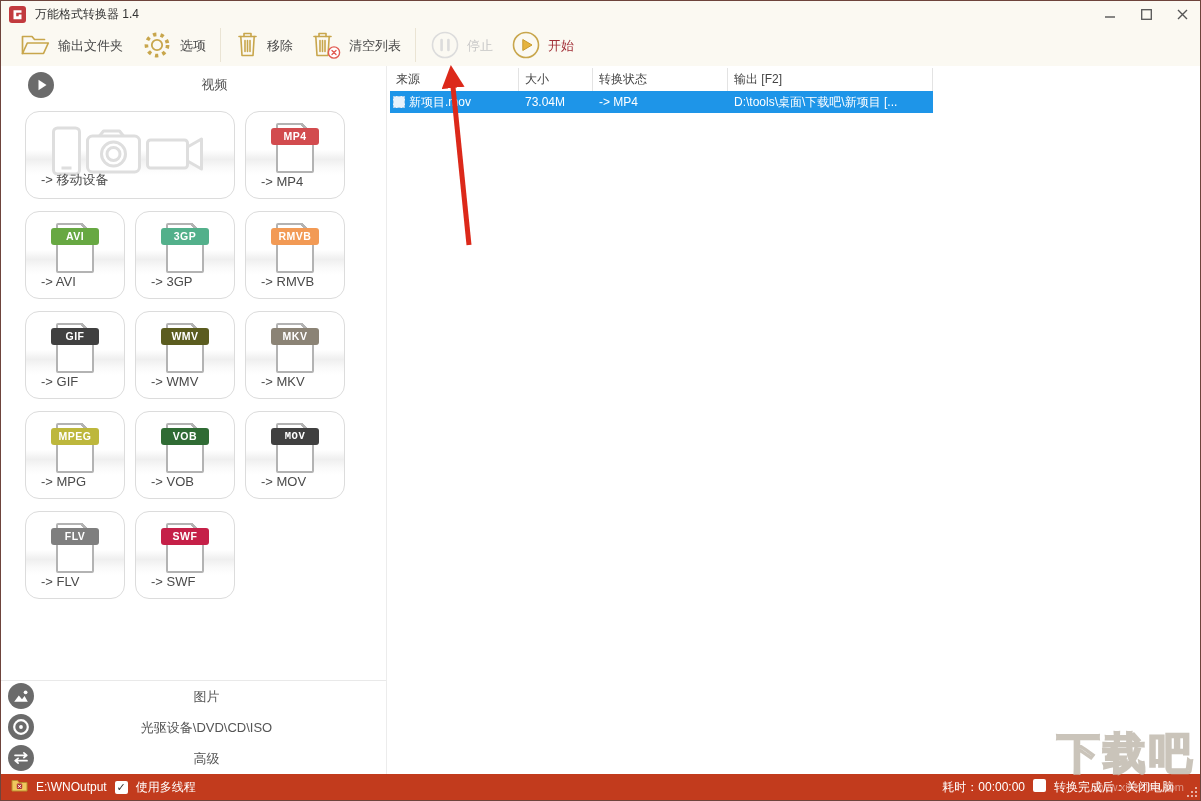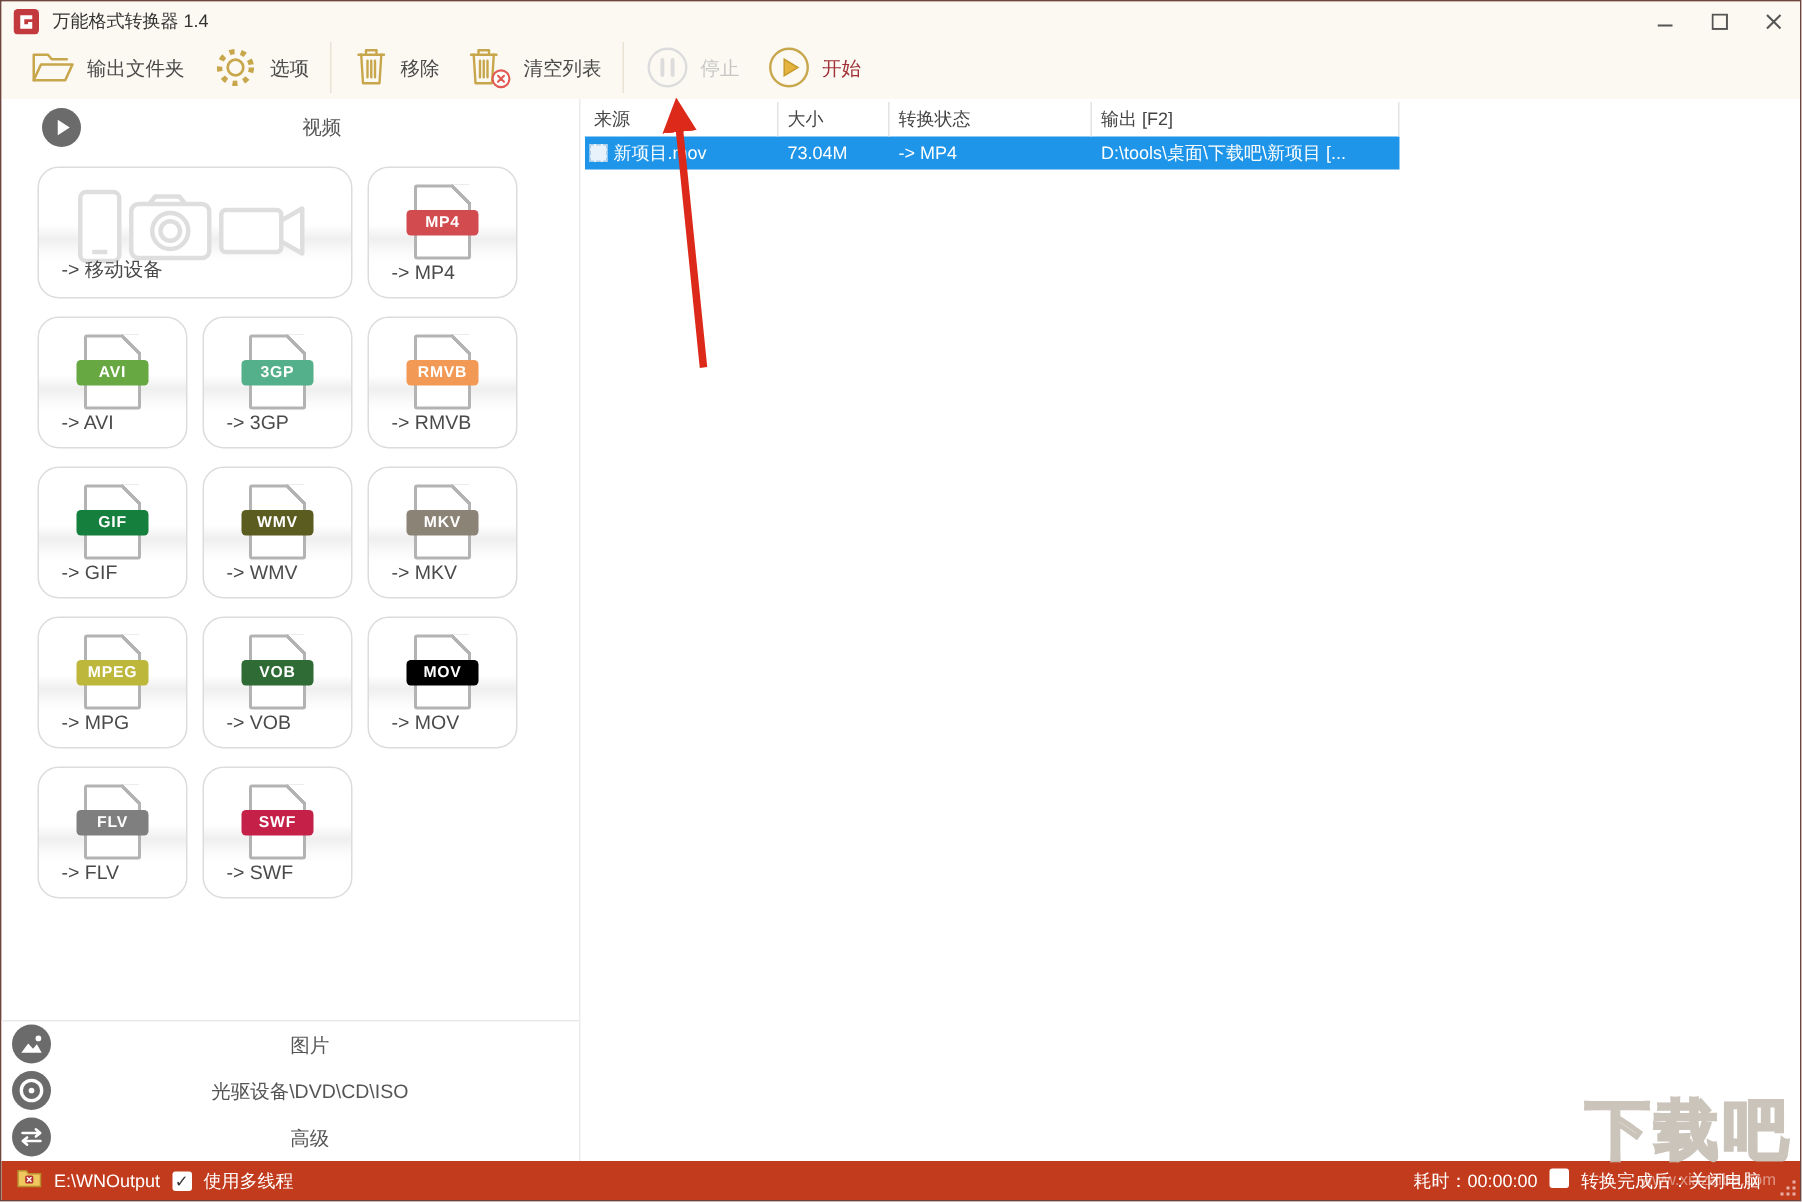--- a/index.html
+++ b/index.html
@@ -31,21 +31,21 @@
 
   
   .cards{position:absolute;top:45px;left:24px;width:332px;display:flex;flex-wrap:wrap;gap:12px 10px;}
   .card{width:100px;height:88px;border:1px solid #dcdcdc;border-radius:14px;position:relative;cursor:pointer;box-sizing:border-box;
         background:linear-gradient(180deg,#ffffff 44%,#efefef 55%,#fafafa 65%,#ffffff 73%);}
   .card.wide{width:210px;text-decoration:underline;}
   .card-label{position:absolute;left:15px;bottom:9px;font-size:13px;color:#4a4a4a;white-space:nowrap;}
   .doc{position:absolute;left:50%;transform:translateX(-50%);top:11px;width:34px;height:46px;border:2px solid #b3b3b3;border-radius:2px;background:#fff;}
   .doc::before{content:"";position:absolute;top:-2px;right:-2px;width:13px;height:13px;
         background:linear-gradient(45deg,#ffffff 0 40%,#b3b3b3 40% 54%,#ffffff 54%);}
-  .badge{position:absolute;left:-7px;right:-7px;top:15px;height:17px;line-height:17px;border-radius:3px;color:#fff;
+  .badge{position:absolute;left:-7px;right:-7px;top:3px;height:17px;line-height:17px;border-radius:3px;color:#fff;
         font-size:10.5px;font-weight:bold;text-align:center;letter-spacing:.5px;}
   .devices{position:absolute;left:50%;top:10px;transform:translateX(-50%);}
 
   
   .bottom-sections{position:absolute;left:0;right:0;bottom:0;border-top:1px solid #e9e9e9;background:#fff;}
   .bsec{position:relative;height:31px;cursor:pointer;}
   .bsec .circle-ico{top:2px;}
   .bsec .sec-label{line-height:31px;padding-left:26px;}
 
   
@@ -225,21 +225,21 @@
           <div class="card-label">-&gt; 3GP</div>
         </div>
         <div class="card">
           <div class="doc">
               <div class="badge" style="background: rgb(242, 154, 85);">RMVB</div>
             </div>
           <div class="card-label">-&gt; RMVB</div>
         </div>
         <div class="card">
           <div class="doc">
-              <div class="badge" style="background: #15803d;">GIF</div>
+              <div class="badge" style="background: #404040;">GIF</div>
             </div>
           <div class="card-label">-&gt; GIF</div>
         </div>
         <div class="card">
           <div class="doc">
               <div class="badge" style="background: rgb(91, 92, 31);">WMV</div>
             </div>
           <div class="card-label">-&gt; WMV</div>
         </div>
         <div class="card">
@@ -255,21 +255,21 @@
           <div class="card-label">-&gt; MPG</div>
         </div>
         <div class="card">
           <div class="doc">
               <div class="badge" style="background: rgb(47, 107, 52);">VOB</div>
             </div>
           <div class="card-label">-&gt; VOB</div>
         </div>
         <div class="card">
           <div class="doc">
-              <div class="badge" style="background: #000000;">MOV</div>
+              <div class="badge" style="background: #404040; font-family: Liberation Mono, monospace;">MOV</div>
             </div>
           <div class="card-label">-&gt; MOV</div>
         </div>
         <div class="card">
           <div class="doc">
               <div class="badge" style="background: rgb(127, 127, 127);">FLV</div>
             </div>
           <div class="card-label">-&gt; FLV</div>
         </div>
         <div class="card">

